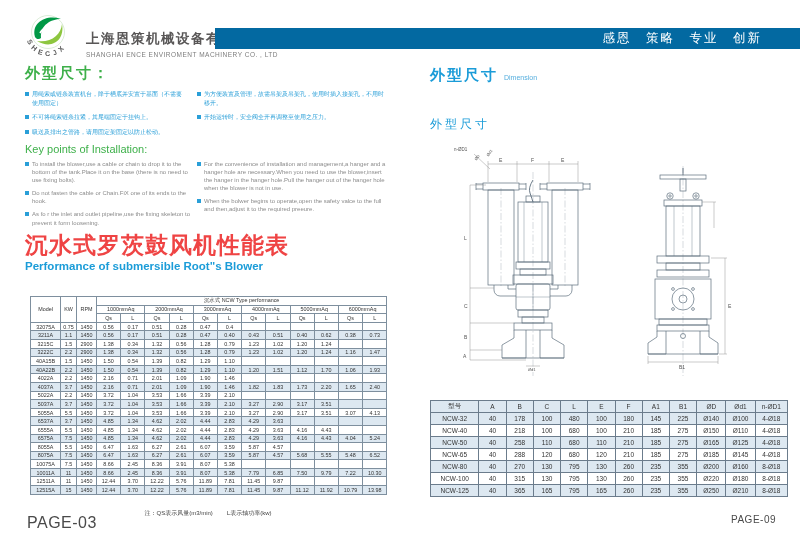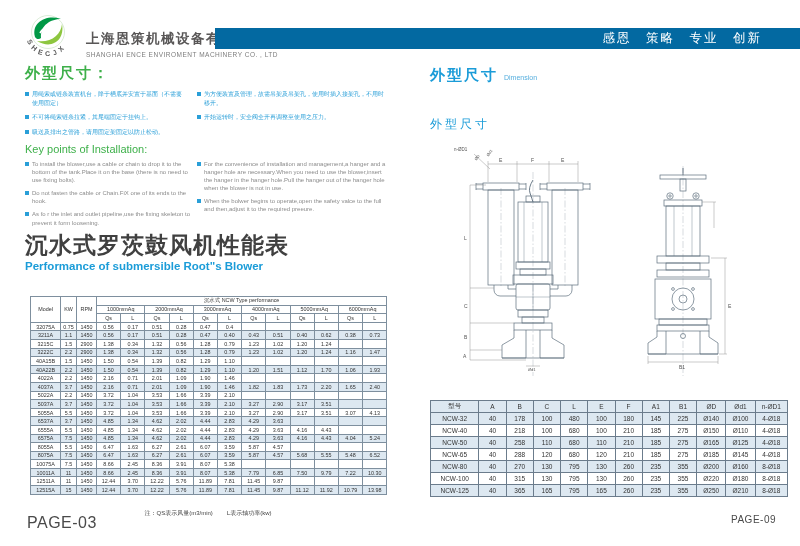--- a/index.html
+++ b/index.html
@@ -22,21 +22,21 @@
   .cn-col1 { position:absolute; left:25px; top:90px; width:162px; }
   .cn-col2 { position:absolute; left:197px; top:90px; width:190px; }
   .bullet-cn { display:flex; font-size:6px; line-height:1.45; color:#2a9fd8; margin-bottom:6px; }
   .bullet-en { display:flex; font-size:6px; line-height:1.35; color:#8c8c8c; margin-bottom:5px; }
   .sq { flex:0 0 auto; width:4px; height:4px; background:#2a9fd8; margin:1.5px 3px 0 0; }
   .install-en-title { position:absolute; left:25px; top:143px; font-size:11px; font-weight:normal; color:#3eb04a;text-align:center; }
   .en-col1 { position:absolute; left:25px; top:160px; width:166px; }
   .en-col2 { position:absolute; left:197px; top:160px; width:190px; }
 
   .perf-title-cn { position:absolute; left:25px; top:230px; font-size:23px; font-weight:bold;
-    color:#404040; letter-spacing:1px; }
+    color:#ef4444; letter-spacing:1px; }
   .perf-title-en { position:absolute; left:25px; top:260px; font-size:11.5px; font-weight:bold; color:#1b9cd8; }
   .perf-table-title { position:absolute; left:30px; top:278px; width:356px; text-align:center;
     font-size:13px; color:#1b9cd8; }
 
   table { border-collapse:collapse; table-layout:fixed; }
   .perf-table { position:absolute; left:30px; top:296px; width:356px; }
   .perf-table th, .perf-table td { border:0.6px solid #7e8f9e; font-size:5.4px; font-weight:normal;
     color:#333; text-align:center; height:8.6px; padding:0; overflow:hidden; white-space:nowrap; }
   .perf-table tr.odd td { background:#dde8f1; }
   .perf-note { position:absolute; left:30px; top:509px; width:356px; text-align:center;

